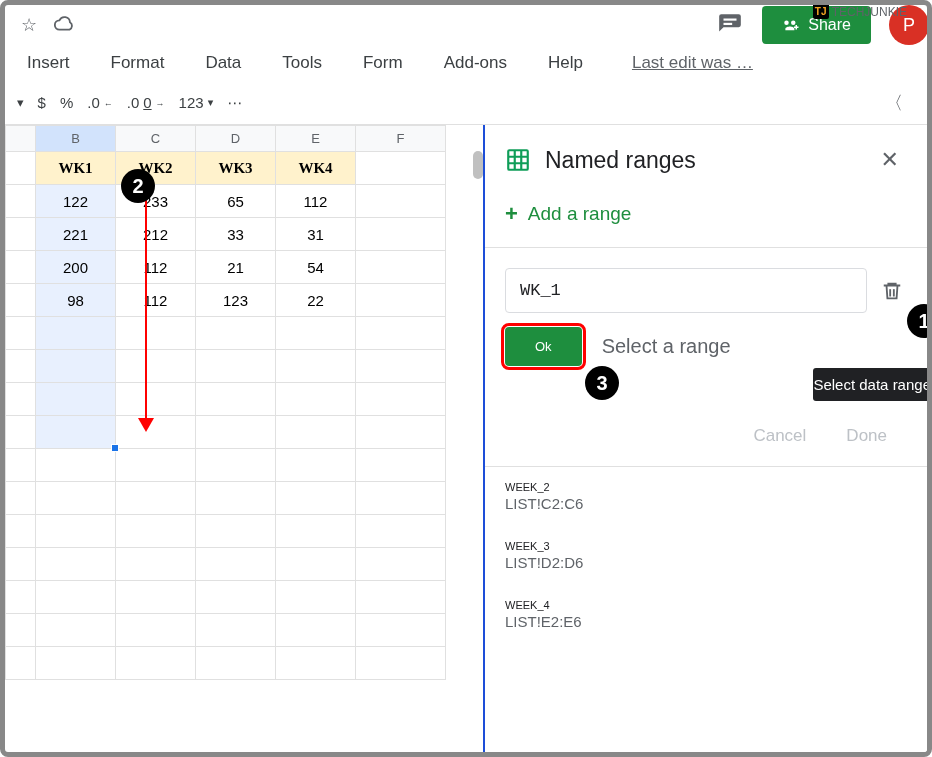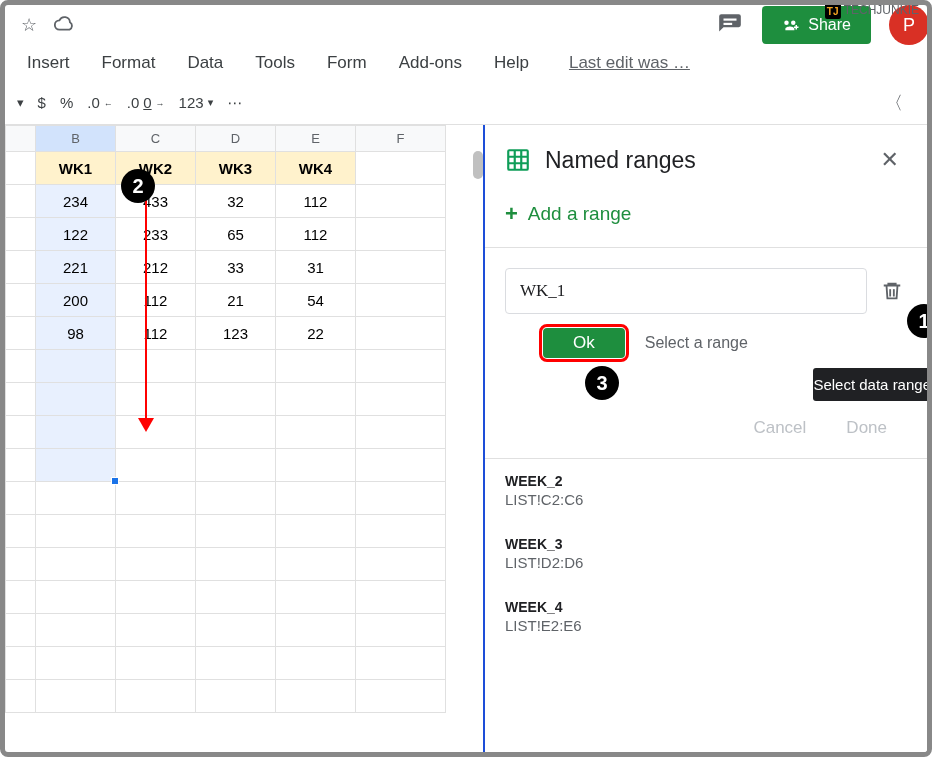--- a/index.html
+++ b/index.html
@@ -55,21 +55,21 @@
   }
   .drive-icon {
     color: #5f6368;
   }
   
   .menubar {
     display: flex;
     align-items: center;
     height: 36px;
     padding: 0 12px;
-    gap: 12px;
+    gap: 21px;
     font-size: 17px;
     color: #3c4043;
   }
   .menubar span { padding: 4px 10px; cursor: pointer; }
   .menubar .last-edit { color: #5f6368; text-decoration: underline; margin-left: 8px; }
   
   .toolbar {
     display: flex;
     align-items: center;
     height: 44px;
@@ -114,20 +114,21 @@
   }
   .grid .colhdr th.sel { background: #d2e3fc; }
   .grid .cw { width: 80px; }
   .grid .cwA { width: 30px; }
   .grid .cwF { width: 90px; }
   .grid td { height: 33px; }
   .grid tr.hdr-row td {
     background: #fff2cc;
     font-weight: bold;
     color: #000;
+    font-family: Liberation Serif, serif;
   }
   .grid td.sel { background: #e8f0fe; }
   .grid td.selcorner { background: #e8f0fe; position: relative; }
   .selhandle {
     position: absolute;
     bottom: -4px; right: -4px;
     width: 8px; height: 8px;
     background: #1a73e8;
     border: 1px solid #fff;
   }
@@ -205,21 +206,21 @@
     gap: 10px;
     margin-bottom: 10px;
   }
   .sp-input {
     flex: 1;
     border: 1px solid #dadce0;
     border-radius: 4px;
     padding: 12px 14px;
     font-size: 17px;
     color: #202124;
-    font-family: Liberation Serif, serif;
+    font-family: Liberation Mono, monospace;
   }
   .sp-input.range-input {
     border: 2px solid #1a73e8;
     outline: 3px solid red;
     outline-offset: 0;
   }
   .trash-icon {
     color: #5f6368;
     cursor: pointer;
     padding: 4px;
@@ -236,71 +237,70 @@
     display: flex;
     align-items: center;
     gap: 20px;
     margin-top: 14px;
   }
   .ok-btn {
     background: #1e8e3e;
     color: #fff;
     border: none;
     border-radius: 4px;
-    padding: 5px 30px;
-    font-size: 17px;
+    padding: 12px 30px;
+    font-size: 13px;
     cursor: pointer;
     outline: 3px solid red;
     outline-offset: 1px;
-    margin-left: 38px;
-  }
-  .select-range-txt { color: #5f6368; font-size: 16px; }
+  }
+  .select-range-txt { color: #5f6368; font-size: 20px; }
   .sp-footer-btns {
     display: flex;
     justify-content: flex-end;
     gap: 40px;
     margin-top: 60px;
     padding-right: 20px;
   }
   .footer-btn {
     color: #bdc1c6;
     font-size: 17px;
     background: none;
     border: none;
     cursor: default;
   }
   .sp-ranges {
     overflow-y: auto;
   }
   .sp-range-item {
     padding: 14px 20px;
   }
-  .sp-range-item .name { font-weight: bold; font-size: 14px; color: #202124; }
+  .sp-range-item .name { font-weight: normal; font-size: 11px; color: #202124; }
   .sp-range-item .ref { font-size: 15px; color: #5f6368; margin-top: 2px; }
   
   .tooltip {
     position: absolute;
     right: -4px;
     top: 120px;
     background: #202124;
     color: #fff;
     font-size: 15px;
     padding: 8px 0;
     border-radius: 3px;
     white-space: nowrap;
     z-index: 60;
   }
   
   .watermark {
     position: absolute;
-    top: -2px; right: 8px;
+    top: -2px; right: 20px;
     font-size: 12px;
     color: #5f6368;
     display: flex;
-    align-items: flex-start;
+    align-items: flex-end;
     gap: 3px;
     z-index: 100;
   }
   .watermark .tj {
     background: #000; color: #f5a623;
     width: 16px; height: 16px;
     display: inline-flex; align-items: center; justify-content: center;
     font-size: 10px; font-weight: bold;
     border-radius: 2px;
   }
@@ -391,28 +391,20 @@
         <tr class="hdr-row">
           <td style="background:#fff"></td>
           <td>WK1</td>
           <td>WK2</td>
           <td>WK3</td>
           <td>WK4</td>
           <td style="background:#fff"></td>
         </tr>
         <tr>
               <td></td>
-              <td class="sel">234</td>
-              <td>433</td>
-              <td>32</td>
-              <td>112</td>
-              <td></td>
-            </tr>
-        <tr>
-              <td></td>
               <td class="sel">122</td>
               <td>233</td>
               <td>65</td>
               <td>112</td>
               <td></td>
             </tr>
         <tr>
               <td></td>
               <td class="sel">221</td>
               <td>212</td>

